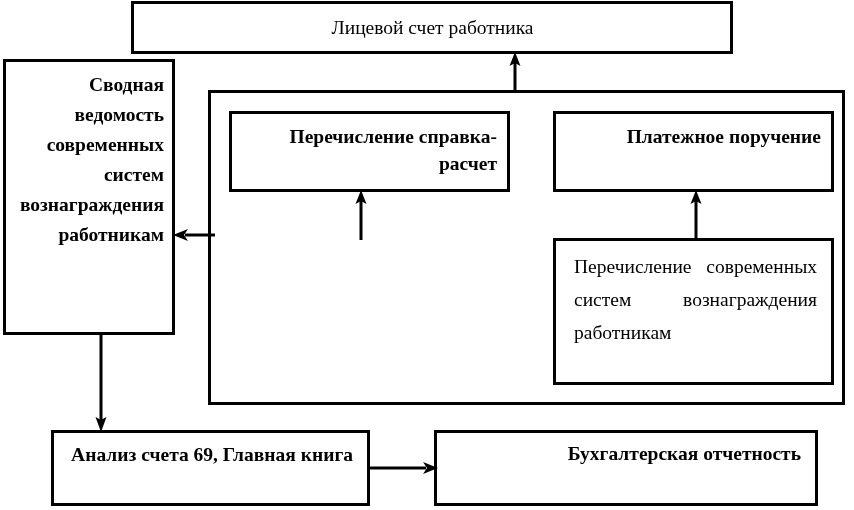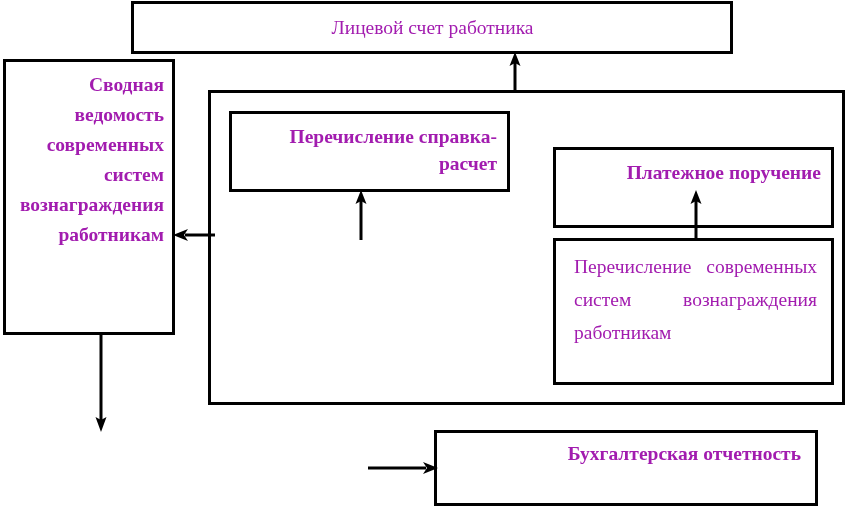--- a/index.html
+++ b/index.html
@@ -22,21 +22,21 @@
     background: #ffffff;
     box-sizing: border-box;
   }
   .box-text {
     position: absolute;
     left: 10px;
     right: 9px;
     top: 7px;
     font-size: 19.5px;
     line-height: 27px;
-    color: #a21caf;
+    color: #000000;
   }
   .t-center { text-align: center; }
   .t-left   { text-align: right; font-weight: bold; }
   .t-justify{ text-align: justify; text-align-last: left; }
   .container-frame {
     position: absolute;
     border: 3px solid #000000;
     background: transparent;
     box-sizing: border-box;
   }
@@ -57,29 +57,32 @@
   <div class="box" style="left:3px; top:59px; width:172px; height:276px;">
     <div class="box-text t-left" style="left:9px; right:8px; top:8px; line-height:30px;">Сводная ведомость современных систем вознаграждения работникам</div>
   </div>
 
   <div class="container-frame" style="left:208px; top:90px; width:637px; height:315px;"></div>
 
   <div class="box" style="left:229px; top:111px; width:281px; height:81px;">
     <div class="box-text t-left" style="left:18px; right:10px; top:9px;">Перечисление справка-расчет</div>
   </div>
 
-  <div class="box" style="left:553px; top:111px; width:281px; height:81px;margin-top:36px;">
+  <div class="box" style="left:553px; top:111px; width:281px; height:81px;">
     <div class="box-text t-left" style="left:18px; right:10px; top:9px;">Платежное поручение</div>
   </div>
 
 
   <div class="box" style="left:553px; top:238px; width:281px; height:147px;">
     <div class="box-text t-justify" style="left:18px; right:14px; top:9px; line-height:33px;">Перечисление современных систем вознаграждения работникам</div>
   </div>
 
+  <div class="box" style="left:51px; top:430px; width:319px; height:76px;">
+    <div class="box-text t-left" style="left:15px; right:14px; top:7px; line-height:30px;">Анализ счета 69, Главная книга</div>
+  </div>
 
   <div class="box" style="left:434px; top:430px; width:384px; height:76px;">
     <div class="box-text t-left" style="left:17px; right:14px; top:7px;">Бухгалтерская отчетность</div>
   </div>
 
   <div class="arrow" style="left:505px; top:52px; width:20px; height:40px;">
     <svg width="20" height="40" viewBox="0 0 20 40">
       <line x1="10" y1="40" x2="10" y2="10" stroke="#000" stroke-width="3"></line>
       <polygon points="10,0 4.5,14 10,11 15.5,14" fill="#000"></polygon>
     </svg>

